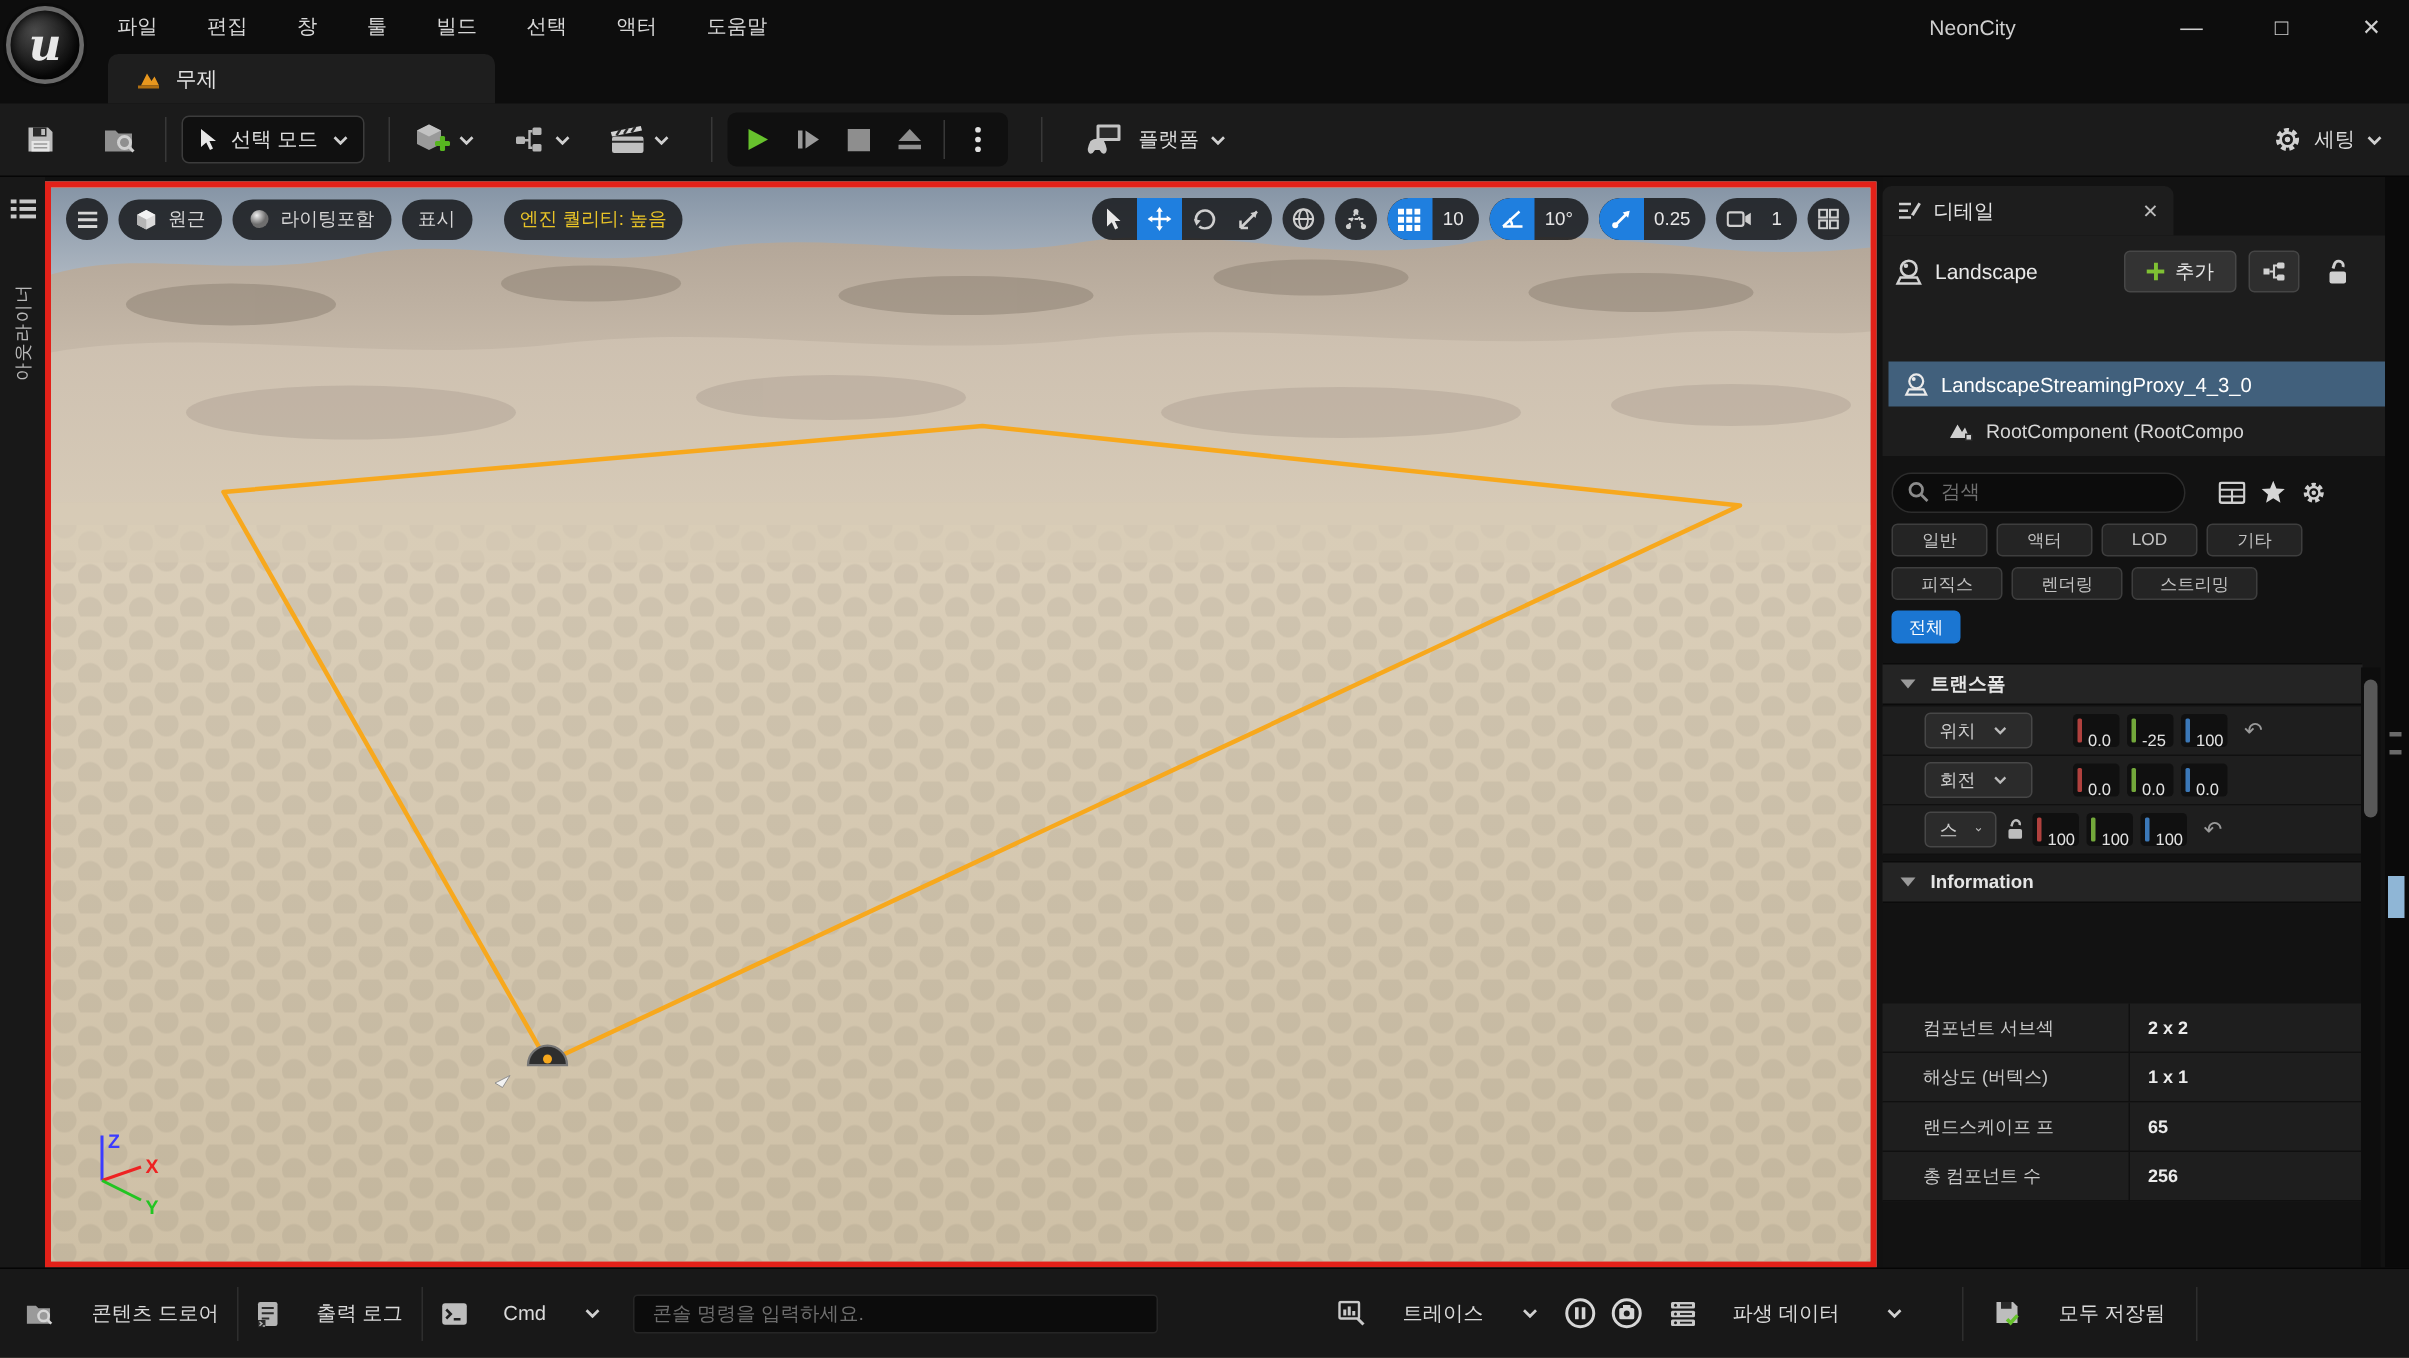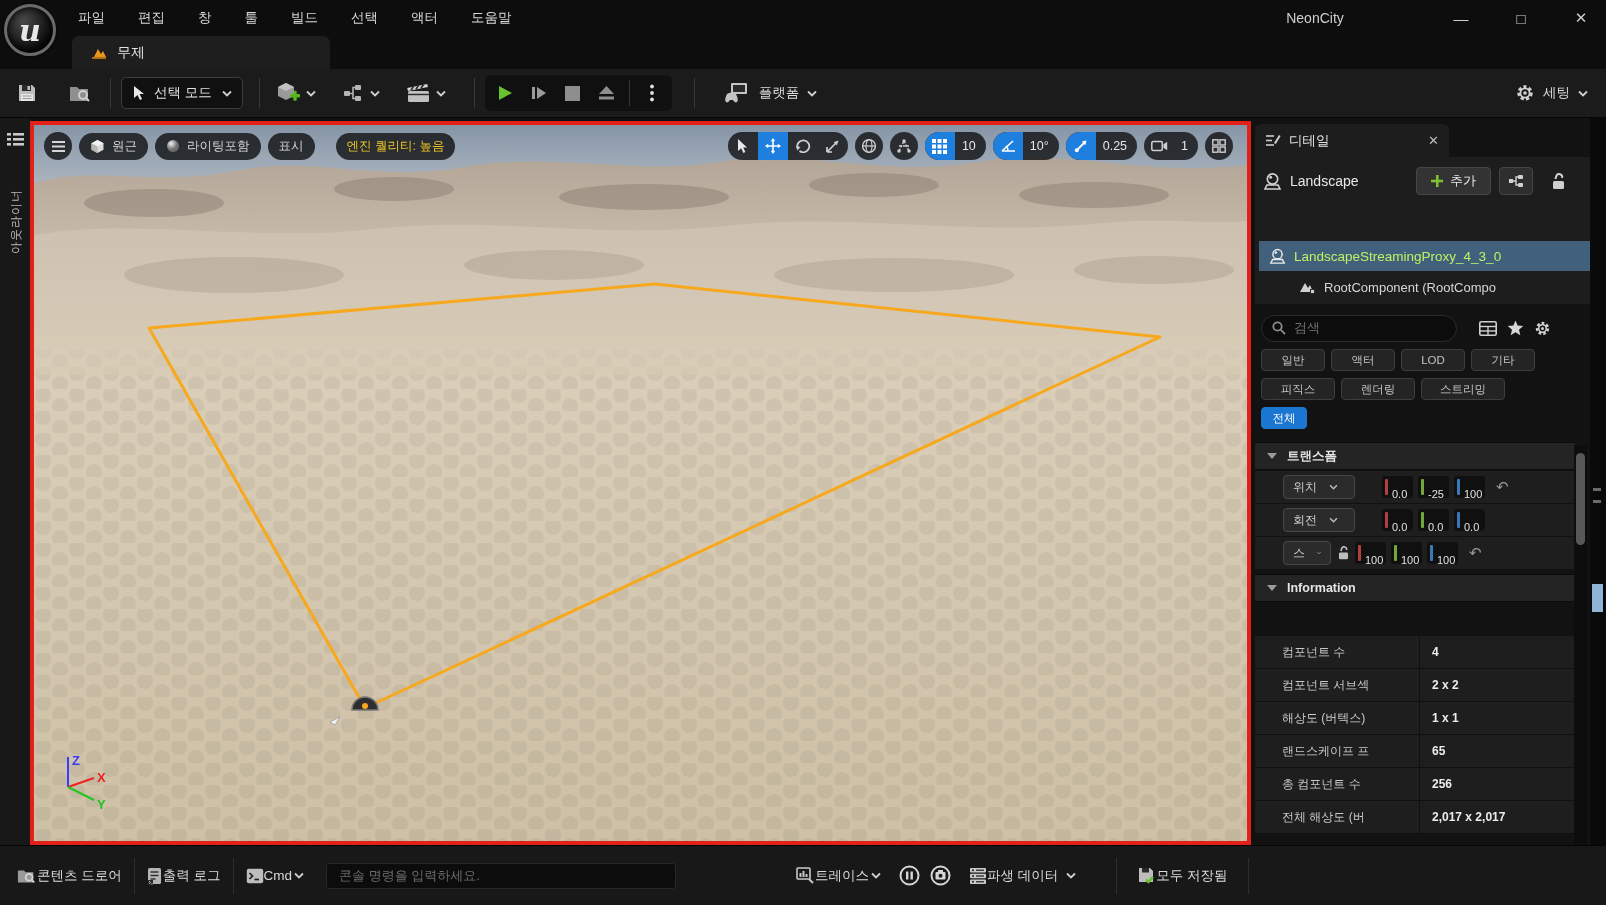--- a/index.html
+++ b/index.html
@@ -66,21 +66,21 @@
            padding:0 10px; gap:8px; }
   .d-tab-label { font-size:13.5px; color:#e3e3e3; flex:1; }
   .d-head { left:0; top:39px; width:335px; height:147px; background:#1d1d1d; }
   .actor-row { left:8px; top:8px; width:320px; height:32px; gap:8px; }
   .actor-name { font-size:14px; color:#e8e8e8; width:118px; overflow:hidden; white-space:nowrap; }
   .add-btn { background:#333333; border:1px solid #474747; border-radius:4px; height:28px;
              padding:0 14px; gap:7px; font-size:13px; color:#e8e8e8; }
   .sq-btn { background:#2e2e2e; border:1px solid #454545; border-radius:4px; width:34px; height:28px;
             display:flex; align-items:center; justify-content:center; }
   .sel-row { left:4px; top:84px; width:331px; height:30px; background:#41607c; gap:8px; padding-left:10px; }
-  .sel-label { font-size:13.5px; color:#bef264; white-space:nowrap; overflow:hidden; }
+  .sel-label { font-size:13.5px; color:#ffffff; white-space:nowrap; overflow:hidden; }
   .root-row { left:4px; top:116px; width:331px; height:28px; gap:8px; padding-left:40px; }
   .root-label { font-size:13px; color:#d6d6d6; white-space:nowrap; overflow:hidden; }
 
   .search-row { left:0px; top:192px; width:335px; height:36px; padding:0 6px; gap:10px; }
   .search-box { background:#0c0c0c; border:1px solid #2c2c2c; border-radius:14px; height:27px;
                 width:196px; padding:0 10px; gap:8px; }
   .search-ph { font-size:13px; color:#707070; }
   .chips { left:6px; width:300px; gap:6px; }
   .chip { background:#242424; border:1px solid #3e3e3e; border-radius:4px; height:22px;
           padding:0 0; font-size:11.5px; color:#c3c3c3; display:flex; align-items:center; justify-content:center; }
@@ -103,21 +103,21 @@
               white-space:nowrap; overflow:hidden; border-right:1px solid #101010; height:33px;
               display:flex; align-items:center; }
   .kv-value { padding-left:12px; font-size:12px; font-weight:bold; color:#ececec; flex:1; height:33px;
               display:flex; align-items:center; border-right:1px solid #101010; }
   .scrolltrack { left:319px; top:327px; width:13px; height:400px; background:#0d0d0d; }
   .scrollthumb { left:2px; top:8px; width:9px; height:92px; background:#585858; border-radius:5px; }
   .edge-sliver { left:1590px; top:118px; width:16px; height:727px; background:#0a0a0a; }
 
   
   .statusbar { left:0; top:845px; width:1606px; height:60px; background:#181818; border-top:1px solid #050505; }
-  .sb-item { gap:0; font-size:13.5px; color:#dadada; padding:0 12px; height:38px; }
+  .sb-item { gap:24px; font-size:13.5px; color:#dadada; padding:0 12px; height:38px; }
   .sb-sep { width:1px; height:36px; background:#2e2e2e; }
   .console { background:#0c0c0c; border:1px solid #262626; border-radius:3px; width:350px; height:26px;
              padding:0 12px; font-size:13px; color:#6e6e6e; display:flex; align-items:center; }
   .chev { margin-left:2px; }
 </style>
 </head>
 <body>
 
 <div class="abs titlebar">
   <div class="abs flex menus">
@@ -669,43 +669,35 @@
         <span class="valbar" style="background:#3b78b8"></span>
         <span class="valtxt">100</span>
       </span>
     <span class="revert">↶</span>
   </div>
 
   <div class="abs flex sec-hdr" style="top:456px">
     <span class="tri"></span>
     <span class="sec-title">Information</span>
   </div>
-  <div class="abs flex kv-row" style="top:518px">
-    <span class="kv-label">컴포넌트 수</span>
-    <span class="kv-value">4</span>
-  </div>
   <div class="abs flex kv-row" style="top:551px">
     <span class="kv-label">컴포넌트 서브섹</span>
     <span class="kv-value">2 x 2</span>
   </div>
   <div class="abs flex kv-row" style="top:584px">
     <span class="kv-label">해상도 (버텍스)</span>
     <span class="kv-value">1 x 1</span>
   </div>
   <div class="abs flex kv-row" style="top:617px">
     <span class="kv-label">랜드스케이프 프</span>
     <span class="kv-value">65</span>
   </div>
   <div class="abs flex kv-row" style="top:650px">
     <span class="kv-label">총 컴포넌트 수</span>
     <span class="kv-value">256</span>
-  </div>
-  <div class="abs flex kv-row" style="top:683px">
-    <span class="kv-label">전체 해상도 (버</span>
-    <span class="kv-value">2,017 x 2,017</span>
   </div>
 
   <div class="abs scrolltrack">
     <div class="abs scrollthumb"></div>
   </div>
 </div>
 <div class="abs edge-sliver">
   <div class="abs" style="left:3px; top:370px; width:8px; height:3px; background:#6a6a6a"></div>
   <div class="abs" style="left:3px; top:382px; width:8px; height:3px; background:#6a6a6a"></div>
   <div class="abs" style="left:2px; top:466px; width:11px; height:28px; background:#8fb6d6"></div>

